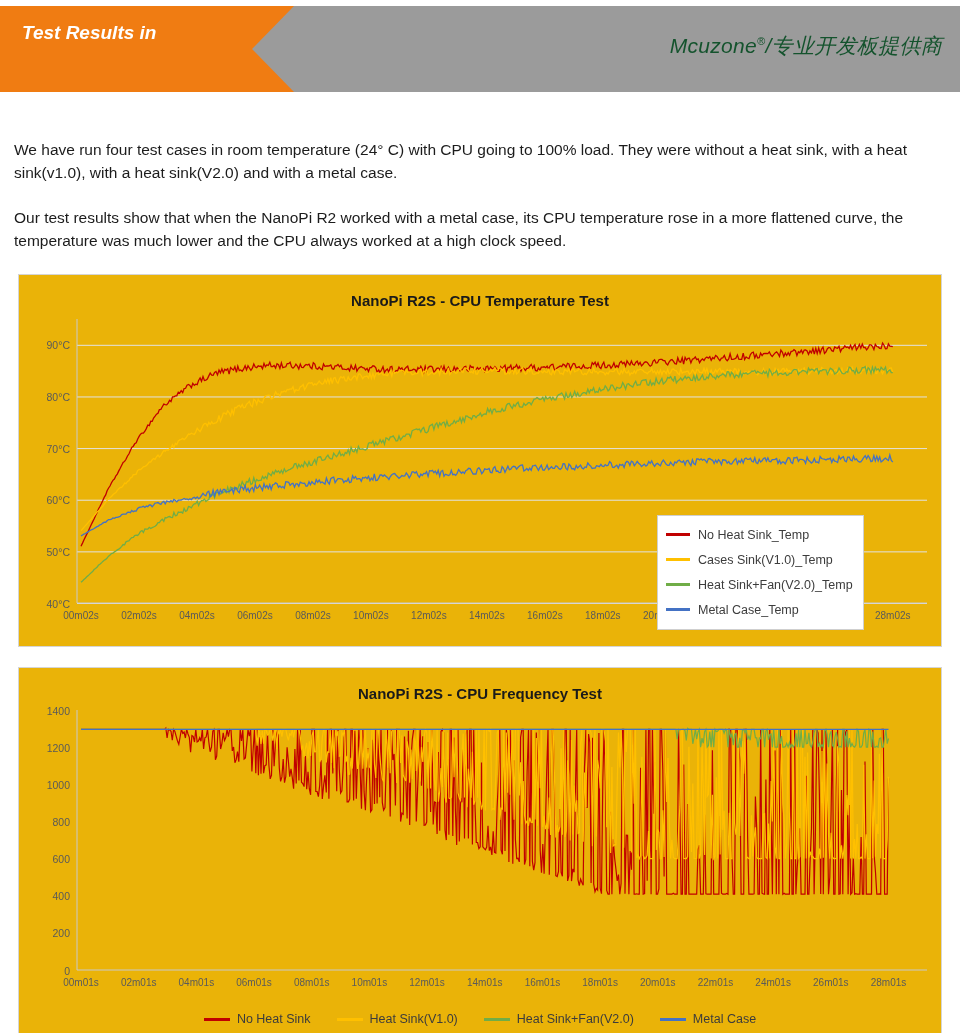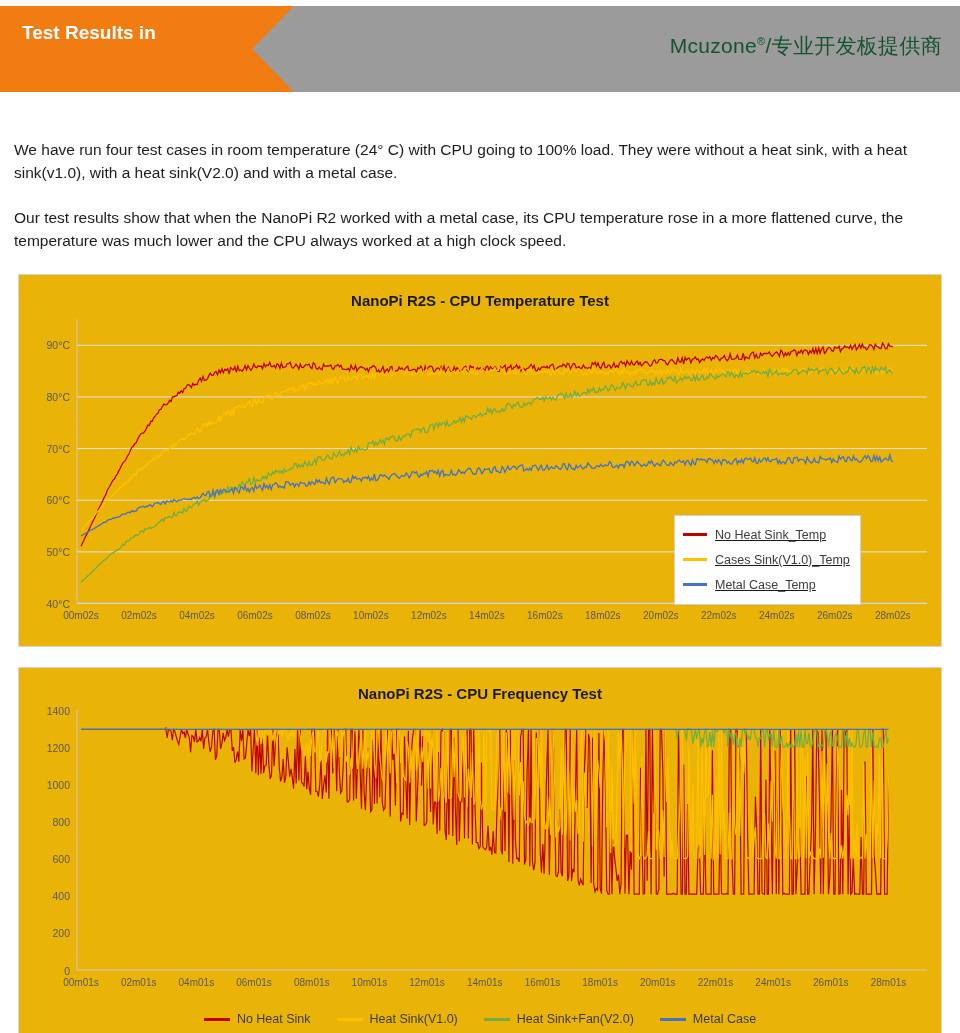--- a/index.html
+++ b/index.html
@@ -2,21 +2,21 @@
 <html><head>
 <meta charset="utf-8">
 <style>
   html,body{margin:0;padding:0;}
   body{
     width:960px;height:1033px;background:#ffffff;
     font-family:"Liberation Sans", sans-serif;
     color:#1a1a1a;overflow:hidden;
   }
   
-  .header{position:relative;height:98px;width:960px;}
+  .header{position:relative;height:98px;width:960px;font-style:italic;}
   .header-bar{position:absolute;left:0;top:6px;width:960px;height:86px;background:#9b9b9b;}
   .header-orange{
     position:absolute;left:0;top:6px;width:252px;height:86px;background:#f07c12;
   }
   .header-orange:after{
     content:"";position:absolute;right:-42px;top:0;width:0;height:0;
     border-top:43px solid #f07c12;border-bottom:43px solid #f07c12;
     border-right:42px solid transparent;
   }
   .header-title{
@@ -110,28 +110,32 @@
         <text x="641.8214285714286" y="310" text-anchor="middle" font-size="10" fill="#5a5a5a" font-family="Liberation Sans, sans-serif">20m02s</text>
         <text x="699.8035714285714" y="310" text-anchor="middle" font-size="10" fill="#5a5a5a" font-family="Liberation Sans, sans-serif">22m02s</text>
         <text x="757.7857142857142" y="310" text-anchor="middle" font-size="10" fill="#5a5a5a" font-family="Liberation Sans, sans-serif">24m02s</text>
         <text x="815.7678571428571" y="310" text-anchor="middle" font-size="10" fill="#5a5a5a" font-family="Liberation Sans, sans-serif">26m02s</text>
         <text x="873.75" y="310" text-anchor="middle" font-size="10" fill="#5a5a5a" font-family="Liberation Sans, sans-serif">28m02s</text>
         <path d="M62.0 237.2 L63.5 234.1 L64.9 231.0 L66.4 227.9 L67.8 225.1 L69.3 222.1 L70.7 219.1 L72.2 215.7 L73.6 212.9 L75.1 210.0 L76.5 206.7 L78.0 203.8 L79.4 200.2 L80.9 197.5 L82.3 194.8 L83.8 191.6 L85.2 188.4 L86.7 185.9 L88.1 181.7 L89.6 179.0 L91.0 177.0 L92.5 173.7 L93.9 171.3 L95.4 170.0 L96.9 166.8 L98.3 165.1 L99.8 161.9 L101.2 159.3 L102.7 156.2 L104.1 153.5 L105.6 152.4 L107.0 150.3 L108.5 147.0 L109.9 145.0 L111.4 141.6 L112.8 138.3 L114.3 137.2 L115.7 134.8 L117.2 133.9 L118.6 130.2 L120.1 127.4 L121.5 125.2 L123.0 124.1 L124.4 124.1 L125.9 122.2 L127.3 119.6 L128.8 116.0 L130.3 116.6 L131.7 112.3 L133.2 112.4 L134.6 109.1 L136.1 107.2 L137.5 105.2 L139.0 104.3 L140.4 100.5 L141.9 100.3 L143.3 97.8 L144.8 95.1 L146.2 95.6 L147.7 95.9 L149.1 94.1 L150.6 91.3 L152.0 92.6 L153.5 87.9 L154.9 87.8 L156.4 86.9 L157.8 86.8 L159.3 83.1 L160.7 84.0 L162.2 81.6 L163.7 83.7 L165.1 79.6 L166.6 79.3 L168.0 76.2 L169.5 75.5 L170.9 76.5 L172.4 78.8 L173.8 74.4 L175.3 76.3 L176.7 75.2 L178.2 75.6 L179.6 71.4 L181.1 68.9 L182.5 72.3 L184.0 67.6 L185.4 71.4 L186.9 71.1 L188.3 70.1 L189.8 66.9 L191.2 64.1 L192.7 66.2 L194.1 66.3 L195.6 63.4 L197.0 62.4 L198.5 65.9 L200.0 61.1 L201.4 63.9 L202.9 59.9 L204.3 63.7 L205.8 60.2 L207.2 61.3 L208.7 59.7 L210.1 65.1 L211.6 58.6 L213.0 60.0 L214.5 61.1 L215.9 57.7 L217.4 63.3 L218.8 57.2 L220.3 61.6 L221.7 61.0 L223.2 62.2 L224.6 60.2 L226.1 56.8 L227.5 60.8 L229.0 56.8 L230.4 59.0 L231.9 61.3 L233.4 59.1 L234.8 55.0 L236.3 58.0 L237.7 58.6 L239.2 56.8 L240.6 57.4 L242.1 57.1 L243.5 59.8 L245.0 54.5 L246.4 57.7 L247.9 55.9 L249.3 56.5 L250.8 53.2 L252.2 57.6 L253.7 57.5 L255.1 56.4 L256.6 59.1 L258.0 54.8 L259.5 55.8 L260.9 59.5 L262.4 53.9 L263.8 58.6 L265.3 58.2 L266.8 57.8 L268.2 54.6 L269.7 54.6 L271.1 53.2 L272.6 57.9 L274.0 59.2 L275.5 57.7 L276.9 55.2 L278.4 57.1 L279.8 60.0 L281.3 55.1 L282.7 58.4 L284.2 58.6 L285.6 56.8 L287.1 55.5 L288.5 56.0 L290.0 55.1 L291.4 58.3 L292.9 59.7 L294.3 53.7 L295.8 55.1 L297.2 59.6 L298.7 60.2 L300.2 58.1 L301.6 59.8 L303.1 60.8 L304.5 55.0 L306.0 57.5 L307.4 56.8 L308.9 57.0 L310.3 56.9 L311.8 55.9 L313.2 59.7 L314.7 60.2 L316.1 56.8 L317.6 56.8 L319.0 55.5 L320.5 57.8 L321.9 56.2 L323.4 60.1 L324.8 60.1 L326.3 60.4 L327.7 60.6 L329.2 59.4 L330.6 61.9 L332.1 56.2 L333.6 59.8 L335.0 60.3 L336.5 56.2 L337.9 62.2 L339.4 59.4 L340.8 58.4 L342.3 57.6 L343.7 58.7 L345.2 59.0 L346.6 60.9 L348.1 59.4 L349.5 62.5 L351.0 58.6 L352.4 58.5 L353.9 56.8 L355.3 57.1 L356.8 58.9 L358.2 63.4 L359.7 61.0 L361.1 63.6 L362.6 60.7 L364.0 57.7 L365.5 63.4 L367.0 61.2 L368.4 60.1 L369.9 63.5 L371.3 57.9 L372.8 57.3 L374.2 63.3 L375.7 63.4 L377.1 61.5 L378.6 61.8 L380.0 58.1 L381.5 60.3 L382.9 58.9 L384.4 62.3 L385.8 59.9 L387.3 58.3 L388.7 57.2 L390.2 62.4 L391.6 61.3 L393.1 61.1 L394.5 60.1 L396.0 60.6 L397.4 62.9 L398.9 58.5 L400.4 60.5 L401.8 57.2 L403.3 60.2 L404.7 63.6 L406.2 57.2 L407.6 61.9 L409.1 58.7 L410.5 57.4 L412.0 57.1 L413.4 58.2 L414.9 63.1 L416.3 61.7 L417.8 59.3 L419.2 59.0 L420.7 60.7 L422.1 57.6 L423.6 61.8 L425.0 57.1 L426.5 62.7 L427.9 60.3 L429.4 58.2 L430.8 61.6 L432.3 63.2 L433.7 62.5 L435.2 57.9 L436.7 61.2 L438.1 58.6 L439.6 60.5 L441.0 61.9 L442.5 61.3 L443.9 59.9 L445.4 57.8 L446.8 57.3 L448.3 61.6 L449.7 62.3 L451.2 56.6 L452.6 58.2 L454.1 58.0 L455.5 61.1 L457.0 60.5 L458.4 58.5 L459.9 60.5 L461.3 58.8 L462.8 60.5 L464.2 59.5 L465.7 62.5 L467.1 57.8 L468.6 57.1 L470.1 61.4 L471.5 57.8 L473.0 59.4 L474.4 59.8 L475.9 57.6 L477.3 59.4 L478.8 62.3 L480.2 62.4 L481.7 57.7 L483.1 59.6 L484.6 57.8 L486.0 56.2 L487.5 62.6 L488.9 58.4 L490.4 58.5 L491.8 56.1 L493.3 61.8 L494.7 58.3 L496.2 58.4 L497.6 55.8 L499.1 59.4 L500.5 57.5 L502.0 62.1 L503.5 58.8 L504.9 59.6 L506.4 61.5 L507.8 59.3 L509.3 59.4 L510.7 57.3 L512.2 55.5 L513.6 59.2 L515.1 56.5 L516.5 61.5 L518.0 62.0 L519.4 59.0 L520.9 61.3 L522.3 58.2 L523.8 58.2 L525.2 57.8 L526.7 58.7 L528.1 57.2 L529.6 60.1 L531.0 57.1 L532.5 55.6 L533.9 55.2 L535.4 60.8 L536.9 60.4 L538.3 58.7 L539.8 57.9 L541.2 57.0 L542.7 57.6 L544.1 55.2 L545.6 56.1 L547.0 58.2 L548.5 54.3 L549.9 54.9 L551.4 60.3 L552.8 57.3 L554.3 54.4 L555.7 54.8 L557.2 58.8 L558.6 58.4 L560.1 57.7 L561.5 60.4 L563.0 58.8 L564.4 55.9 L565.9 58.9 L567.3 58.9 L568.8 59.4 L570.3 58.6 L571.7 59.3 L573.2 53.7 L574.6 55.4 L576.1 53.2 L577.5 57.2 L579.0 53.9 L580.4 58.1 L581.9 59.5 L583.3 55.7 L584.8 53.2 L586.2 58.7 L587.7 58.7 L589.1 56.1 L590.6 56.2 L592.0 59.3 L593.5 57.2 L594.9 53.9 L596.4 58.5 L597.8 56.6 L599.3 58.2 L600.7 53.9 L602.2 52.4 L603.7 54.7 L605.1 53.3 L606.6 57.2 L608.0 51.9 L609.5 54.3 L610.9 56.0 L612.4 52.1 L613.8 55.4 L615.3 56.2 L616.7 53.5 L618.2 52.2 L619.6 55.6 L621.1 53.4 L622.5 56.9 L624.0 55.3 L625.4 53.3 L626.9 52.8 L628.3 53.5 L629.8 55.7 L631.2 57.2 L632.7 56.2 L634.1 52.1 L635.6 50.8 L637.1 54.1 L638.5 53.8 L640.0 50.7 L641.4 50.4 L642.9 50.4 L644.3 51.6 L645.8 51.7 L647.2 54.6 L648.7 56.0 L650.1 53.0 L651.6 51.1 L653.0 50.5 L654.5 52.4 L655.9 54.7 L657.4 55.0 L658.8 48.8 L660.3 52.7 L661.7 53.1 L663.2 48.7 L664.6 55.1 L666.1 48.3 L667.5 51.0 L669.0 49.3 L670.4 49.1 L671.9 53.9 L673.4 50.2 L674.8 49.6 L676.3 47.9 L677.7 50.7 L679.2 50.0 L680.6 53.7 L682.1 51.2 L683.5 49.9 L685.0 51.4 L686.4 49.1 L687.9 48.0 L689.3 49.2 L690.8 47.7 L692.2 51.3 L693.7 48.6 L695.1 49.7 L696.6 46.4 L698.0 47.5 L699.5 49.8 L700.9 51.6 L702.4 49.1 L703.8 48.8 L705.3 46.5 L706.8 50.1 L708.2 51.7 L709.7 49.9 L711.1 44.8 L712.6 50.4 L714.0 50.4 L715.5 49.9 L716.9 49.2 L718.4 46.0 L719.8 50.2 L721.3 50.4 L722.7 50.3 L724.2 44.1 L725.6 50.4 L727.1 47.9 L728.5 49.0 L730.0 49.6 L731.4 45.5 L732.9 43.7 L734.3 43.1 L735.8 49.0 L737.2 45.5 L738.7 48.9 L740.2 48.6 L741.6 44.1 L743.1 46.6 L744.5 44.6 L746.0 44.5 L747.4 44.4 L748.9 44.6 L750.3 42.9 L751.8 46.0 L753.2 47.5 L754.7 45.6 L756.1 43.9 L757.6 42.9 L759.0 44.7 L760.5 47.5 L761.9 41.2 L763.4 43.4 L764.8 47.4 L766.3 43.9 L767.7 46.5 L769.2 43.7 L770.6 46.3 L772.1 42.4 L773.6 42.2 L775.0 40.7 L776.5 41.9 L777.9 46.6 L779.4 42.7 L780.8 43.7 L782.3 41.2 L783.7 44.3 L785.2 41.0 L786.6 40.9 L788.1 41.9 L789.5 45.4 L791.0 41.9 L792.4 43.9 L793.9 39.6 L795.3 45.2 L796.8 39.4 L798.2 44.6 L799.7 39.1 L801.1 44.3 L802.6 40.0 L804.0 38.1 L805.5 44.4 L807.0 42.8 L808.4 39.7 L809.9 38.5 L811.3 39.0 L812.8 41.7 L814.2 42.3 L815.7 38.0 L817.1 38.9 L818.6 39.2 L820.0 37.3 L821.5 42.6 L822.9 39.8 L824.4 39.2 L825.8 36.8 L827.3 38.5 L828.7 37.9 L830.2 39.3 L831.6 36.3 L833.1 40.4 L834.5 37.5 L836.0 35.4 L837.4 41.0 L838.9 38.7 L840.4 35.4 L841.8 39.2 L843.3 35.0 L844.7 38.5 L846.2 38.5 L847.6 40.8 L849.1 39.0 L850.5 35.8 L852.0 35.8 L853.4 37.3 L854.9 40.6 L856.3 35.3 L857.8 37.5 L859.2 37.9 L860.7 39.3 L862.1 39.5 L863.6 34.1 L865.0 36.2 L866.5 39.7 L867.9 39.6 L869.4 34.9 L870.8 37.2 L872.3 37.3 L873.8 37.6 " fill="none" stroke="#c00000" stroke-width="1.3"></path>
         <path d="M62.0 221.7 L63.5 220.0 L64.9 218.3 L66.4 216.6 L67.8 215.2 L69.3 213.3 L70.7 211.8 L72.2 210.3 L73.6 208.2 L75.1 206.9 L76.5 205.2 L78.0 203.0 L79.4 202.0 L80.9 200.4 L82.3 198.5 L83.8 197.2 L85.2 195.1 L86.7 193.2 L88.1 191.3 L89.6 189.6 L91.0 188.5 L92.5 187.4 L93.9 185.8 L95.4 184.5 L96.9 183.5 L98.3 181.4 L99.8 179.8 L101.2 178.5 L102.7 178.4 L104.1 176.7 L105.6 174.1 L107.0 174.7 L108.5 172.4 L109.9 171.7 L111.4 168.9 L112.8 168.4 L114.3 165.7 L115.7 165.7 L117.2 165.2 L118.6 161.6 L120.1 160.4 L121.5 160.5 L123.0 159.3 L124.4 157.8 L125.9 157.3 L127.3 156.6 L128.8 155.0 L130.3 152.9 L131.7 153.1 L133.2 150.8 L134.6 149.6 L136.1 150.4 L137.5 147.8 L139.0 146.0 L140.4 148.0 L141.9 146.6 L143.3 143.9 L144.8 141.5 L146.2 142.2 L147.7 140.6 L149.1 141.2 L150.6 139.8 L152.0 138.6 L153.5 135.6 L154.9 138.5 L156.4 134.4 L157.8 135.7 L159.3 131.9 L160.7 130.9 L162.2 130.4 L163.7 129.4 L165.1 130.7 L166.6 129.3 L168.0 127.4 L169.5 125.0 L170.9 125.3 L172.4 124.2 L173.8 125.0 L175.3 125.4 L176.7 123.1 L178.2 119.2 L179.6 121.0 L181.1 122.7 L182.5 119.9 L184.0 116.4 L185.4 114.6 L186.9 114.5 L188.3 117.0 L189.8 113.4 L191.2 115.3 L192.7 112.8 L194.1 114.8 L195.6 114.2 L197.0 113.9 L198.5 112.1 L200.0 106.3 L201.4 112.1 L202.9 108.4 L204.3 104.2 L205.8 104.2 L207.2 105.2 L208.7 101.8 L210.1 103.5 L211.6 106.8 L213.0 101.0 L214.5 105.2 L215.9 98.4 L217.4 98.7 L218.8 97.1 L220.3 96.3 L221.7 98.2 L223.2 95.4 L224.6 98.7 L226.1 98.4 L227.5 95.3 L229.0 93.9 L230.4 92.4 L231.9 96.4 L233.4 97.7 L234.8 90.4 L236.3 91.5 L237.7 95.5 L239.2 90.4 L240.6 92.7 L242.1 93.1 L243.5 93.8 L245.0 89.4 L246.4 87.1 L247.9 86.5 L249.3 86.1 L250.8 86.3 L252.2 89.9 L253.7 89.4 L255.1 86.7 L256.6 82.8 L258.0 85.4 L259.5 84.9 L260.9 87.0 L262.4 82.7 L263.8 83.1 L265.3 82.0 L266.8 82.8 L268.2 80.4 L269.7 80.7 L271.1 80.0 L272.6 80.1 L274.0 77.7 L275.5 83.1 L276.9 80.6 L278.4 81.3 L279.8 81.2 L281.3 77.8 L282.7 77.1 L284.2 75.6 L285.6 80.6 L287.1 78.3 L288.5 75.2 L290.0 73.7 L291.4 74.2 L292.9 73.6 L294.3 76.2 L295.8 74.9 L297.2 75.8 L298.7 74.3 L300.2 72.0 L301.6 73.8 L303.1 75.2 L304.5 74.6 L306.0 70.7 L307.4 73.9 L308.9 69.7 L310.3 74.2 L311.8 68.6 L313.2 74.6 L314.7 69.1 L316.1 68.5 L317.6 72.6 L319.0 74.3 L320.5 69.8 L321.9 67.7 L323.4 68.9 L324.8 67.7 L326.3 71.8 L327.7 72.1 L329.2 67.8 L330.6 70.6 L332.1 71.0 L333.6 68.8 L335.0 67.2 L336.5 67.1 L337.9 70.8 L339.4 65.1 L340.8 64.9 L342.3 66.9 L343.7 69.8 L345.2 67.6 L346.6 67.5 L348.1 67.1 L349.5 69.1 L351.0 64.6 L352.4 69.4 L353.9 64.4 L355.3 69.3 L356.8 64.9 L358.2 63.6 L359.7 65.6 L361.1 64.6 L362.6 63.5 L364.0 65.9 L365.5 65.7 L367.0 66.1 L368.4 66.7 L369.9 64.7 L371.3 62.4 L372.8 67.3 L374.2 61.4 L375.7 64.2 L377.1 63.2 L378.6 63.8 L380.0 62.4 L381.5 61.4 L382.9 61.5 L384.4 61.8 L385.8 65.2 L387.3 61.1 L388.7 63.2 L390.2 63.0 L391.6 63.5 L393.1 65.7 L394.5 65.4 L396.0 64.3 L397.4 64.5 L398.9 64.1 L400.4 60.7 L401.8 60.0 L403.3 66.4 L404.7 62.1 L406.2 63.1 L407.6 59.9 L409.1 66.2 L410.5 65.2 L412.0 63.9 L413.4 63.5 L414.9 65.2 L416.3 64.5 L417.8 63.1 L419.2 61.0 L420.7 65.7 L422.1 59.2 L423.6 62.9 L425.0 64.5 L426.5 64.9 L427.9 64.5 L429.4 58.9 L430.8 65.4 L432.3 63.5 L433.7 62.6 L435.2 62.6 L436.7 64.2 L438.1 63.8 L439.6 61.1 L441.0 59.3 L442.5 62.5 L443.9 63.4 L445.4 59.1 L446.8 59.1 L448.3 59.3 L449.7 61.4 L451.2 63.4 L452.6 62.7 L454.1 64.1 L455.5 58.7 L457.0 65.1 L458.4 65.1 L459.9 61.4 L461.3 60.9 L462.8 59.1 L464.2 61.5 L465.7 62.5 L467.1 63.6 L468.6 63.4 L470.1 62.6 L471.5 60.3 L473.0 62.2 L474.4 60.9 L475.9 58.5 L477.3 61.3 L478.8 61.6 L480.2 59.0 L481.7 59.2 L483.1 61.2 L484.6 59.5 L486.0 65.0 L487.5 64.9 L488.9 63.0 L490.4 64.6 L491.8 62.6 L493.3 61.3 L494.7 64.6 L496.2 59.9 L497.6 64.9 L499.1 63.7 L500.5 60.8 L502.0 59.8 L503.5 58.6 L504.9 63.0 L506.4 65.1 L507.8 64.5 L509.3 60.7 L510.7 62.7 L512.2 58.8 L513.6 64.8 L515.1 65.3 L516.5 64.9 L518.0 63.8 L519.4 64.2 L520.9 62.0 L522.3 62.4 L523.8 63.7 L525.2 61.7 L526.7 63.1 L528.1 63.5 L529.6 60.4 L531.0 64.8 L532.5 65.8 L533.9 60.8 L535.4 64.7 L536.9 60.7 L538.3 60.9 L539.8 61.7 L541.2 64.8 L542.7 64.3 L544.1 65.5 L545.6 60.7 L547.0 61.3 L548.5 62.5 L549.9 59.7 L551.4 64.5 L552.8 61.0 L554.3 59.3 L555.7 62.8 L557.2 62.0 L558.6 61.6 L560.1 59.8 L561.5 60.8 L563.0 64.7 L564.4 65.7 L565.9 64.4 L567.3 65.5 L568.8 63.3 L570.3 60.0 L571.7 63.5 L573.2 63.9 L574.6 59.3 L576.1 62.9 L577.5 62.5 L579.0 64.7 L580.4 62.7 L581.9 62.7 L583.3 63.1 L584.8 63.5 L586.2 65.8 L587.7 63.7 L589.1 65.0 L590.6 62.1 L592.0 62.2 L593.5 62.6 L594.9 62.4 L596.4 60.0 L597.8 60.2 L599.3 64.2 L600.7 65.5 L602.2 61.6 L603.7 64.2 L605.1 59.6 L606.6 63.0 L608.0 64.1 L609.5 61.9 L610.9 66.0 L612.4 63.9 L613.8 64.7 L615.3 61.9 L616.7 64.4 L618.2 60.9 L619.6 61.0 L621.1 60.2 L622.5 60.5 L624.0 61.6 L625.4 63.2 L626.9 63.5 L628.3 64.7 L629.8 62.8 L631.2 62.5 L632.7 59.5 L634.1 63.6 L635.6 62.1 L637.1 65.0 L638.5 61.9 L640.0 64.8 L641.4 60.9 L642.9 65.5 L644.3 62.0 L645.8 62.3 L647.2 64.7 L648.7 60.3 L650.1 64.6 L651.6 63.7 L653.0 60.4 L654.5 60.0 L655.9 61.4 L657.4 61.9 L658.8 64.3 L660.3 65.7 L661.7 59.7 L663.2 64.2 L664.6 63.1 L666.1 63.0 L667.5 62.4 L669.0 62.2 L670.4 65.0 L671.9 64.1 L673.4 60.7 L674.8 62.6 L676.3 65.4 L677.7 60.5 L679.2 60.8 L680.6 63.4 L682.1 63.5 L683.5 63.7 L685.0 59.3 L686.4 63.5 L687.9 59.6 L689.3 64.9 L690.8 64.3 L692.2 61.0 L693.7 64.9 L695.1 63.5 L696.6 60.7 L698.0 63.1 L699.5 60.6 L700.9 59.3 L702.4 62.8 L703.8 61.5 L705.3 63.5 L706.8 64.7 L708.2 60.7 L709.7 62.8 L711.1 60.9 L712.6 62.2 L714.0 64.0 L715.5 59.7 L716.9 60.3 L718.4 65.3 L719.8 60.7 L721.3 64.2 L722.7 63.6 L724.2 65.6 L725.6 63.0 L727.1 62.7 L728.5 64.9 L730.0 62.3 L731.4 63.9 L732.9 61.8 L734.3 61.2 L735.8 62.4 L737.2 64.7 L738.7 65.8 L740.2 63.7 L741.6 64.2 L743.1 63.8 L744.5 59.8 L746.0 64.7 L747.4 65.2 L748.9 64.7 L750.3 59.8 L751.8 65.6 L753.2 63.9 L754.7 65.2 L756.1 59.5 L757.6 62.4 L759.0 60.4 L760.5 64.8 L761.9 62.0 L763.4 59.8 L764.8 59.4 L766.3 63.2 L767.7 59.9 L769.2 62.4 L770.6 61.6 L772.1 63.1 L773.6 61.8 L775.0 61.1 L776.5 59.9 L777.9 63.4 L779.4 60.4 L780.8 62.9 L782.3 60.3 L783.7 60.9 L785.2 58.9 L786.6 63.1 L788.1 63.7 L789.5 65.4 L791.0 63.8 L792.4 62.2 L793.9 61.4 L795.3 59.3 L796.8 62.9 L798.2 63.0 L799.7 60.2 L801.1 62.4 L802.6 58.5 L804.0 59.7 L805.5 61.4 L807.0 61.1 L808.4 63.6 L809.9 63.9 L811.3 61.7 L812.8 64.6 L814.2 63.3 L815.7 61.2 L817.1 60.4 L818.6 64.6 L820.0 61.5 L821.5 63.9 L822.9 59.6 L824.4 64.9 L825.8 64.9 L827.3 62.9 L828.7 58.8 L830.2 60.0 L831.6 62.5 L833.1 58.2 L834.5 61.6 L836.0 64.6 L837.4 63.9 L838.9 63.8 L840.4 63.3 L841.8 64.5 L843.3 61.5 L844.7 60.9 L846.2 60.8 L847.6 58.2 L849.1 62.7 L850.5 62.9 L852.0 60.1 L853.4 62.6 L854.9 60.4 L856.3 63.9 L857.8 64.4 L859.2 59.3 L860.7 60.7 L862.1 62.1 L863.6 64.7 L865.0 61.1 L866.5 59.3 L867.9 61.3 L869.4 62.1 L870.8 59.2 L872.3 59.0 L873.8 63.1 " fill="none" stroke="#ffc000" stroke-width="1.3"></path>
         <path d="M62.0 273.3 L63.5 271.9 L64.9 270.6 L66.4 269.2 L67.8 267.8 L69.3 266.6 L70.7 265.1 L72.2 263.7 L73.6 262.6 L75.1 260.5 L76.5 259.6 L78.0 258.3 L79.4 256.3 L80.9 255.3 L82.3 254.1 L83.8 252.4 L85.2 251.2 L86.7 250.4 L88.1 249.0 L89.6 247.2 L91.0 246.0 L92.5 244.5 L93.9 244.2 L95.4 242.9 L96.9 242.0 L98.3 240.9 L99.8 240.2 L101.2 239.1 L102.7 237.3 L104.1 235.5 L105.6 235.8 L107.0 232.8 L108.5 232.2 L109.9 232.0 L111.4 229.9 L112.8 228.5 L114.3 228.3 L115.7 226.6 L117.2 226.2 L118.6 226.5 L120.1 224.9 L121.5 222.4 L123.0 221.6 L124.4 223.5 L125.9 220.0 L127.3 220.2 L128.8 220.2 L130.3 218.3 L131.7 219.4 L133.2 218.7 L134.6 218.0 L136.1 217.3 L137.5 216.1 L139.0 213.7 L140.4 213.7 L141.9 211.5 L143.3 210.3 L144.8 212.3 L146.2 208.6 L147.7 208.9 L149.1 207.8 L150.6 207.5 L152.0 208.4 L153.5 208.6 L154.9 203.4 L156.4 206.8 L157.8 206.4 L159.3 203.0 L160.7 203.3 L162.2 203.0 L163.7 204.1 L165.1 199.4 L166.6 202.4 L168.0 201.5 L169.5 197.5 L170.9 197.8 L172.4 198.9 L173.8 196.3 L175.3 194.8 L176.7 194.7 L178.2 192.1 L179.6 196.5 L181.1 193.1 L182.5 191.7 L184.0 191.6 L185.4 190.0 L186.9 192.4 L188.3 191.2 L189.8 190.5 L191.2 185.2 L192.7 186.1 L194.1 184.8 L195.6 188.6 L197.0 183.6 L198.5 183.5 L200.0 184.3 L201.4 185.1 L202.9 183.5 L204.3 183.6 L205.8 182.0 L207.2 183.6 L208.7 178.2 L210.1 183.4 L211.6 178.1 L213.0 178.8 L214.5 179.1 L215.9 180.8 L217.4 179.0 L218.8 180.0 L220.3 175.4 L221.7 177.6 L223.2 172.7 L224.6 175.5 L226.1 177.2 L227.5 172.6 L229.0 173.1 L230.4 169.7 L231.9 175.5 L233.4 174.5 L234.8 168.8 L236.3 173.7 L237.7 170.5 L239.2 171.7 L240.6 171.3 L242.1 171.3 L243.5 167.5 L245.0 169.7 L246.4 167.7 L247.9 169.7 L249.3 164.1 L250.8 165.3 L252.2 166.7 L253.7 162.8 L255.1 164.8 L256.6 161.3 L258.0 163.1 L259.5 162.0 L260.9 164.0 L262.4 161.4 L263.8 164.2 L265.3 159.8 L266.8 162.7 L268.2 161.8 L269.7 160.9 L271.1 160.3 L272.6 159.4 L274.0 158.6 L275.5 154.9 L276.9 154.6 L278.4 159.0 L279.8 155.5 L281.3 158.0 L282.7 155.9 L284.2 157.8 L285.6 152.8 L287.1 154.9 L288.5 157.2 L290.0 152.7 L291.4 156.3 L292.9 156.3 L294.3 153.1 L295.8 150.6 L297.2 154.8 L298.7 148.5 L300.2 148.0 L301.6 147.8 L303.1 151.4 L304.5 151.2 L306.0 150.4 L307.4 147.8 L308.9 146.1 L310.3 148.9 L311.8 149.9 L313.2 149.8 L314.7 144.2 L316.1 146.1 L317.6 147.7 L319.0 145.5 L320.5 142.4 L321.9 146.6 L323.4 145.1 L324.8 146.8 L326.3 143.5 L327.7 144.5 L329.2 140.8 L330.6 145.1 L332.1 138.4 L333.6 142.3 L335.0 142.9 L336.5 139.8 L337.9 143.4 L339.4 137.4 L340.8 140.3 L342.3 140.1 L343.7 140.0 L345.2 140.7 L346.6 141.0 L348.1 139.7 L349.5 134.2 L351.0 133.7 L352.4 134.3 L353.9 132.1 L355.3 136.6 L356.8 133.3 L358.2 135.9 L359.7 134.3 L361.1 130.8 L362.6 133.7 L364.0 131.2 L365.5 135.2 L367.0 128.9 L368.4 129.6 L369.9 131.2 L371.3 127.9 L372.8 127.8 L374.2 126.9 L375.7 129.3 L377.1 131.9 L378.6 131.6 L380.0 127.0 L381.5 131.0 L382.9 129.1 L384.4 127.1 L385.8 127.5 L387.3 125.1 L388.7 125.1 L390.2 125.2 L391.6 128.1 L393.1 121.8 L394.5 121.0 L396.0 120.5 L397.4 120.0 L398.9 120.7 L400.4 120.0 L401.8 122.9 L403.3 119.7 L404.7 118.5 L406.2 123.3 L407.6 123.7 L409.1 122.4 L410.5 117.2 L412.0 116.1 L413.4 115.2 L414.9 120.6 L416.3 115.5 L417.8 113.9 L419.2 118.2 L420.7 113.9 L422.1 116.0 L423.6 113.7 L425.0 113.1 L426.5 117.3 L427.9 112.2 L429.4 116.9 L430.8 116.9 L432.3 114.9 L433.7 114.6 L435.2 111.5 L436.7 114.0 L438.1 111.9 L439.6 112.3 L441.0 108.7 L442.5 113.5 L443.9 108.9 L445.4 112.7 L446.8 107.0 L448.3 107.1 L449.7 108.4 L451.2 108.9 L452.6 110.4 L454.1 106.7 L455.5 106.7 L457.0 108.7 L458.4 106.7 L459.9 106.1 L461.3 104.0 L462.8 107.3 L464.2 105.6 L465.7 105.0 L467.1 105.5 L468.6 99.5 L470.1 103.0 L471.5 100.2 L473.0 104.5 L474.4 100.4 L475.9 100.1 L477.3 103.0 L478.8 102.4 L480.2 102.5 L481.7 102.8 L483.1 99.7 L484.6 102.2 L486.0 101.5 L487.5 96.2 L488.9 94.7 L490.4 94.5 L491.8 97.5 L493.3 99.4 L494.7 95.5 L496.2 97.3 L497.6 94.7 L499.1 93.2 L500.5 97.7 L502.0 98.2 L503.5 98.2 L504.9 94.3 L506.4 96.4 L507.8 95.4 L509.3 93.7 L510.7 93.6 L512.2 95.7 L513.6 93.0 L515.1 90.1 L516.5 89.9 L518.0 88.5 L519.4 89.6 L520.9 90.5 L522.3 90.1 L523.8 88.2 L525.2 91.8 L526.7 87.6 L528.1 90.0 L529.6 89.2 L531.0 88.0 L532.5 90.9 L533.9 88.3 L535.4 90.9 L536.9 90.8 L538.3 87.1 L539.8 85.5 L541.2 85.2 L542.7 83.9 L544.1 86.2 L545.6 89.9 L547.0 84.1 L548.5 88.2 L549.9 88.1 L551.4 84.2 L552.8 88.6 L554.3 86.3 L555.7 82.4 L557.2 87.0 L558.6 83.9 L560.1 87.1 L561.5 87.0 L563.0 84.6 L564.4 83.7 L565.9 83.7 L567.3 84.9 L568.8 80.2 L570.3 83.8 L571.7 80.7 L573.2 81.6 L574.6 78.7 L576.1 83.7 L577.5 82.6 L579.0 83.4 L580.4 79.1 L581.9 81.9 L583.3 80.8 L584.8 80.4 L586.2 76.8 L587.7 78.9 L589.1 81.9 L590.6 80.3 L592.0 76.2 L593.5 76.2 L594.9 78.8 L596.4 81.4 L597.8 78.4 L599.3 78.9 L600.7 79.2 L602.2 78.1 L603.7 73.6 L605.1 76.0 L606.6 80.1 L608.0 75.2 L609.5 74.7 L610.9 76.3 L612.4 77.1 L613.8 78.1 L615.3 74.5 L616.7 72.3 L618.2 76.4 L619.6 75.9 L621.1 75.9 L622.5 72.0 L624.0 71.1 L625.4 71.0 L626.9 70.5 L628.3 75.8 L629.8 76.3 L631.2 71.9 L632.7 76.2 L634.1 73.8 L635.6 75.7 L637.1 69.4 L638.5 73.5 L640.0 74.9 L641.4 72.1 L642.9 69.5 L644.3 75.0 L645.8 73.5 L647.2 72.0 L648.7 68.5 L650.1 69.2 L651.6 67.7 L653.0 70.3 L654.5 72.0 L655.9 67.1 L657.4 73.9 L658.8 71.9 L660.3 70.8 L661.7 69.0 L663.2 71.4 L664.6 69.5 L666.1 67.3 L667.5 69.6 L669.0 68.1 L670.4 68.6 L671.9 71.4 L673.4 71.4 L674.8 66.7 L676.3 71.4 L677.7 66.6 L679.2 71.3 L680.6 70.9 L682.1 68.1 L683.5 66.0 L685.0 70.7 L686.4 70.7 L687.9 68.0 L689.3 69.3 L690.8 64.4 L692.2 65.4 L693.7 68.0 L695.1 68.1 L696.6 69.9 L698.0 66.6 L699.5 68.5 L700.9 66.7 L702.4 66.0 L703.8 64.8 L705.3 66.0 L706.8 67.7 L708.2 62.7 L709.7 62.9 L711.1 67.1 L712.6 63.2 L714.0 65.0 L715.5 68.7 L716.9 66.1 L718.4 66.4 L719.8 68.3 L721.3 62.8 L722.7 67.5 L724.2 64.1 L725.6 64.5 L727.1 63.8 L728.5 65.2 L730.0 64.5 L731.4 63.8 L732.9 62.0 L734.3 62.2 L735.8 61.3 L737.2 64.1 L738.7 62.3 L740.2 63.5 L741.6 64.2 L743.1 64.7 L744.5 62.0 L746.0 64.5 L747.4 62.6 L748.9 67.3 L750.3 60.3 L751.8 62.6 L753.2 66.2 L754.7 63.9 L756.1 63.6 L757.6 61.4 L759.0 66.3 L760.5 64.6 L761.9 64.2 L763.4 65.3 L764.8 65.1 L766.3 63.8 L767.7 66.4 L769.2 66.0 L770.6 64.4 L772.1 64.3 L773.6 62.0 L775.0 60.6 L776.5 60.4 L777.9 60.9 L779.4 65.5 L780.8 63.5 L782.3 62.7 L783.7 61.3 L785.2 61.8 L786.6 62.3 L788.1 64.4 L789.5 59.1 L791.0 61.6 L792.4 60.3 L793.9 60.7 L795.3 62.0 L796.8 60.0 L798.2 59.6 L799.7 64.5 L801.1 61.6 L802.6 61.9 L804.0 60.5 L805.5 60.9 L807.0 60.9 L808.4 65.2 L809.9 62.3 L811.3 59.2 L812.8 60.1 L814.2 61.4 L815.7 65.1 L817.1 64.1 L818.6 62.7 L820.0 59.0 L821.5 61.6 L822.9 64.0 L824.4 64.9 L825.8 64.7 L827.3 62.7 L828.7 63.2 L830.2 58.1 L831.6 58.7 L833.1 61.8 L834.5 61.5 L836.0 64.7 L837.4 59.6 L838.9 64.0 L840.4 63.8 L841.8 62.2 L843.3 58.6 L844.7 58.7 L846.2 57.6 L847.6 63.6 L849.1 58.7 L850.5 60.1 L852.0 64.4 L853.4 58.2 L854.9 63.2 L856.3 58.3 L857.8 61.0 L859.2 59.7 L860.7 62.1 L862.1 58.3 L863.6 60.0 L865.0 61.0 L866.5 58.1 L867.9 64.1 L869.4 61.9 L870.8 61.0 L872.3 63.5 L873.8 63.6 " fill="none" stroke="#70ad47" stroke-width="1.3"></path>
         <path d="M62.0 226.9 L63.5 226.0 L64.9 225.2 L66.4 224.5 L67.8 223.6 L69.3 222.6 L70.7 221.8 L72.2 220.8 L73.6 220.4 L75.1 219.5 L76.5 218.6 L78.0 217.7 L79.4 217.1 L80.9 215.8 L82.3 215.5 L83.8 214.1 L85.2 213.1 L86.7 213.3 L88.1 211.8 L89.6 210.6 L91.0 210.6 L92.5 210.2 L93.9 208.9 L95.4 209.4 L96.9 208.4 L98.3 208.3 L99.8 207.8 L101.2 207.5 L102.7 205.6 L104.1 205.2 L105.6 205.2 L107.0 205.2 L108.5 203.4 L109.9 203.2 L111.4 203.7 L112.8 201.5 L114.3 202.7 L115.7 202.0 L117.2 202.1 L118.6 199.5 L120.1 198.4 L121.5 198.1 L123.0 197.8 L124.4 197.2 L125.9 198.4 L127.3 197.1 L128.8 197.7 L130.3 195.9 L131.7 196.0 L133.2 197.7 L134.6 196.2 L136.1 194.0 L137.5 193.8 L139.0 193.5 L140.4 194.6 L141.9 195.4 L143.3 193.2 L144.8 192.4 L146.2 194.9 L147.7 192.1 L149.1 192.5 L150.6 193.0 L152.0 191.7 L153.5 192.9 L154.9 190.5 L156.4 191.6 L157.8 192.9 L159.3 191.2 L160.7 191.1 L162.2 191.0 L163.7 190.2 L165.1 189.4 L166.6 190.3 L168.0 189.9 L169.5 190.8 L170.9 189.8 L172.4 190.6 L173.8 189.0 L175.3 188.3 L176.7 189.5 L178.2 187.9 L179.6 189.6 L181.1 188.7 L182.5 186.6 L184.0 184.3 L185.4 186.1 L186.9 186.8 L188.3 183.1 L189.8 182.3 L191.2 187.9 L192.7 186.7 L194.1 181.2 L195.6 186.9 L197.0 182.4 L198.5 180.8 L200.0 185.5 L201.4 180.8 L202.9 183.8 L204.3 180.3 L205.8 180.3 L207.2 182.8 L208.7 182.9 L210.1 182.4 L211.6 181.6 L213.0 179.7 L214.5 184.1 L215.9 178.3 L217.4 179.4 L218.8 182.1 L220.3 183.7 L221.7 178.2 L223.2 178.1 L224.6 180.7 L226.1 176.7 L227.5 181.8 L229.0 179.4 L230.4 183.0 L231.9 179.6 L233.4 178.5 L234.8 182.3 L236.3 175.7 L237.7 179.4 L239.2 178.6 L240.6 176.1 L242.1 178.8 L243.5 181.4 L245.0 174.8 L246.4 178.6 L247.9 176.5 L249.3 179.6 L250.8 175.8 L252.2 180.6 L253.7 175.9 L255.1 175.5 L256.6 173.9 L258.0 174.6 L259.5 178.3 L260.9 176.9 L262.4 178.7 L263.8 177.6 L265.3 179.1 L266.8 172.7 L268.2 172.8 L269.7 173.3 L271.1 176.4 L272.6 174.8 L274.0 174.3 L275.5 178.1 L276.9 174.9 L278.4 174.9 L279.8 177.3 L281.3 173.1 L282.7 173.9 L284.2 174.4 L285.6 174.2 L287.1 177.2 L288.5 177.0 L290.0 172.7 L291.4 175.8 L292.9 172.6 L294.3 174.2 L295.8 175.4 L297.2 170.7 L298.7 173.2 L300.2 171.1 L301.6 173.8 L303.1 173.0 L304.5 174.0 L306.0 175.2 L307.4 169.1 L308.9 173.1 L310.3 175.0 L311.8 169.6 L313.2 168.7 L314.7 168.2 L316.1 173.7 L317.6 171.3 L319.0 169.6 L320.5 169.6 L321.9 169.8 L323.4 170.2 L324.8 173.6 L326.3 171.8 L327.7 172.5 L329.2 169.5 L330.6 173.6 L332.1 173.0 L333.6 166.8 L335.0 169.3 L336.5 167.7 L337.9 170.2 L339.4 169.7 L340.8 169.7 L342.3 172.2 L343.7 168.5 L345.2 169.0 L346.6 168.1 L348.1 169.6 L349.5 167.3 L351.0 171.6 L352.4 169.2 L353.9 171.1 L355.3 165.0 L356.8 171.5 L358.2 171.3 L359.7 169.2 L361.1 166.0 L362.6 166.0 L364.0 167.3 L365.5 165.9 L367.0 167.4 L368.4 168.4 L369.9 170.4 L371.3 167.5 L372.8 165.8 L374.2 164.8 L375.7 164.5 L377.1 166.2 L378.6 167.8 L380.0 169.3 L381.5 168.0 L382.9 166.6 L384.4 167.1 L385.8 166.9 L387.3 164.0 L388.7 165.8 L390.2 168.9 L391.6 166.7 L393.1 162.8 L394.5 162.8 L396.0 164.1 L397.4 162.6 L398.9 166.4 L400.4 168.3 L401.8 165.2 L403.3 166.6 L404.7 164.4 L406.2 164.7 L407.6 162.7 L409.1 167.4 L410.5 161.7 L412.0 162.0 L413.4 161.3 L414.9 163.6 L416.3 162.1 L417.8 165.0 L419.2 161.4 L420.7 167.3 L422.1 162.3 L423.6 161.4 L425.0 167.2 L426.5 165.2 L427.9 165.8 L429.4 166.6 L430.8 165.9 L432.3 161.3 L433.7 165.7 L435.2 165.3 L436.7 166.3 L438.1 164.5 L439.6 160.6 L441.0 162.5 L442.5 164.2 L443.9 162.9 L445.4 164.4 L446.8 161.8 L448.3 160.8 L449.7 159.3 L451.2 159.5 L452.6 162.3 L454.1 165.1 L455.5 164.9 L457.0 165.1 L458.4 160.1 L459.9 158.7 L461.3 160.8 L462.8 164.7 L464.2 163.0 L465.7 159.9 L467.1 160.3 L468.6 160.4 L470.1 159.5 L471.5 163.4 L473.0 163.7 L474.4 159.0 L475.9 157.7 L477.3 162.2 L478.8 162.0 L480.2 163.6 L481.7 163.4 L483.1 157.6 L484.6 159.5 L486.0 163.3 L487.5 160.3 L488.9 157.2 L490.4 160.7 L491.8 160.2 L493.3 158.0 L494.7 157.3 L496.2 157.8 L497.6 160.2 L499.1 158.3 L500.5 157.0 L502.0 156.1 L503.5 156.0 L504.9 161.9 L506.4 161.0 L507.8 159.5 L509.3 161.3 L510.7 159.2 L512.2 161.3 L513.6 156.9 L515.1 156.6 L516.5 156.2 L518.0 158.7 L519.4 161.4 L520.9 158.4 L522.3 156.3 L523.8 160.9 L525.2 161.2 L526.7 159.0 L528.1 156.0 L529.6 160.6 L531.0 159.3 L532.5 157.7 L533.9 159.4 L535.4 159.4 L536.9 156.8 L538.3 157.4 L539.8 159.6 L541.2 160.4 L542.7 159.1 L544.1 154.6 L545.6 154.8 L547.0 159.5 L548.5 160.8 L549.9 155.1 L551.4 156.7 L552.8 159.8 L554.3 159.5 L555.7 160.8 L557.2 156.5 L558.6 158.9 L560.1 157.6 L561.5 156.1 L563.0 159.0 L564.4 159.8 L565.9 158.0 L567.3 158.4 L568.8 153.9 L570.3 156.0 L571.7 157.1 L573.2 159.5 L574.6 159.2 L576.1 159.1 L577.5 156.7 L579.0 157.1 L580.4 157.7 L581.9 155.4 L583.3 157.2 L584.8 157.6 L586.2 155.6 L587.7 156.8 L589.1 156.3 L590.6 152.7 L592.0 153.9 L593.5 158.2 L594.9 158.6 L596.4 157.3 L597.8 156.3 L599.3 159.1 L600.7 155.4 L602.2 156.3 L603.7 155.4 L605.1 158.5 L606.6 153.7 L608.0 152.4 L609.5 153.3 L610.9 156.4 L612.4 152.1 L613.8 152.9 L615.3 156.6 L616.7 154.8 L618.2 152.3 L619.6 154.2 L621.1 155.4 L622.5 157.5 L624.0 156.3 L625.4 155.2 L626.9 157.1 L628.3 156.0 L629.8 152.5 L631.2 154.4 L632.7 152.0 L634.1 155.2 L635.6 157.3 L637.1 155.1 L638.5 154.4 L640.0 155.8 L641.4 156.7 L642.9 153.1 L644.3 151.2 L645.8 153.2 L647.2 155.3 L648.7 156.3 L650.1 156.4 L651.6 153.2 L653.0 155.1 L654.5 156.6 L655.9 153.0 L657.4 153.9 L658.8 152.0 L660.3 151.0 L661.7 152.7 L663.2 153.3 L664.6 152.0 L666.1 155.9 L667.5 152.0 L669.0 151.4 L670.4 154.2 L671.9 156.6 L673.4 150.9 L674.8 154.6 L676.3 155.6 L677.7 150.0 L679.2 150.0 L680.6 151.0 L682.1 149.8 L683.5 151.2 L685.0 150.3 L686.4 151.4 L687.9 153.6 L689.3 149.8 L690.8 149.5 L692.2 150.7 L693.7 151.3 L695.1 154.4 L696.6 151.1 L698.0 153.6 L699.5 150.7 L700.9 152.3 L702.4 155.6 L703.8 150.8 L705.3 151.0 L706.8 151.4 L708.2 154.1 L709.7 152.6 L711.1 154.9 L712.6 155.0 L714.0 152.9 L715.5 150.8 L716.9 149.4 L718.4 154.8 L719.8 151.7 L721.3 153.5 L722.7 150.4 L724.2 154.0 L725.6 150.0 L727.1 149.1 L728.5 150.4 L730.0 150.3 L731.4 149.3 L732.9 152.3 L734.3 152.8 L735.8 148.9 L737.2 153.8 L738.7 154.5 L740.2 150.3 L741.6 153.0 L743.1 151.7 L744.5 149.5 L746.0 148.9 L747.4 152.1 L748.9 148.8 L750.3 152.4 L751.8 152.7 L753.2 150.6 L754.7 150.7 L756.1 150.4 L757.6 149.5 L759.0 154.4 L760.5 151.3 L761.9 154.7 L763.4 152.9 L764.8 153.2 L766.3 154.9 L767.7 151.4 L769.2 148.6 L770.6 149.0 L772.1 153.4 L773.6 154.4 L775.0 148.7 L776.5 148.8 L777.9 148.1 L779.4 152.3 L780.8 150.4 L782.3 150.4 L783.7 150.7 L785.2 151.4 L786.6 154.4 L788.1 148.3 L789.5 151.3 L791.0 152.5 L792.4 154.0 L793.9 152.8 L795.3 149.5 L796.8 153.2 L798.2 152.9 L799.7 154.0 L801.1 147.5 L802.6 149.5 L804.0 149.9 L805.5 150.2 L807.0 151.0 L808.4 150.0 L809.9 150.0 L811.3 149.0 L812.8 153.4 L814.2 149.9 L815.7 152.1 L817.1 152.5 L818.6 153.5 L820.0 147.2 L821.5 150.1 L822.9 148.6 L824.4 147.8 L825.8 151.9 L827.3 152.7 L828.7 148.1 L830.2 148.2 L831.6 151.1 L833.1 151.8 L834.5 147.2 L836.0 150.8 L837.4 149.9 L838.9 152.1 L840.4 153.0 L841.8 152.8 L843.3 150.9 L844.7 148.5 L846.2 146.7 L847.6 149.7 L849.1 146.5 L850.5 148.8 L852.0 152.6 L853.4 152.0 L854.9 146.6 L856.3 151.8 L857.8 147.4 L859.2 151.8 L860.7 148.0 L862.1 153.0 L863.6 151.8 L865.0 150.2 L866.5 149.1 L867.9 150.5 L869.4 151.4 L870.8 146.1 L872.3 151.5 L873.8 152.9 " fill="none" stroke="#4472c4" stroke-width="1.3"></path>
       </svg>
-      <div class="legend-box" style="left: 655px; top: 206px; text-decoration: underline;">
+      <div class="legend-box" style="left: 638px; top: 206px;">
         <div class="legend-row">
           <span class="legend-swatch" style="background: rgb(192, 0, 0);"></span>
           <span class="legend-text">No Heat Sink_Temp</span>
         </div>
         <div class="legend-row">
           <span class="legend-swatch" style="background: rgb(255, 192, 0);"></span>
           <span class="legend-text">Cases Sink(V1.0)_Temp</span>
+        </div>
+        <div class="legend-row">
+          <span class="legend-swatch" style="background: rgb(112, 173, 71);"></span>
+          <span class="legend-text">Heat Sink+Fan(V2.0)_Temp</span>
         </div>
         <div class="legend-row">
           <span class="legend-swatch" style="background: rgb(68, 114, 196);"></span>
           <span class="legend-text">Metal Case_Temp</span>
         </div>
       </div>
     </div>
 </div>
 
 <div class="panel freq">

